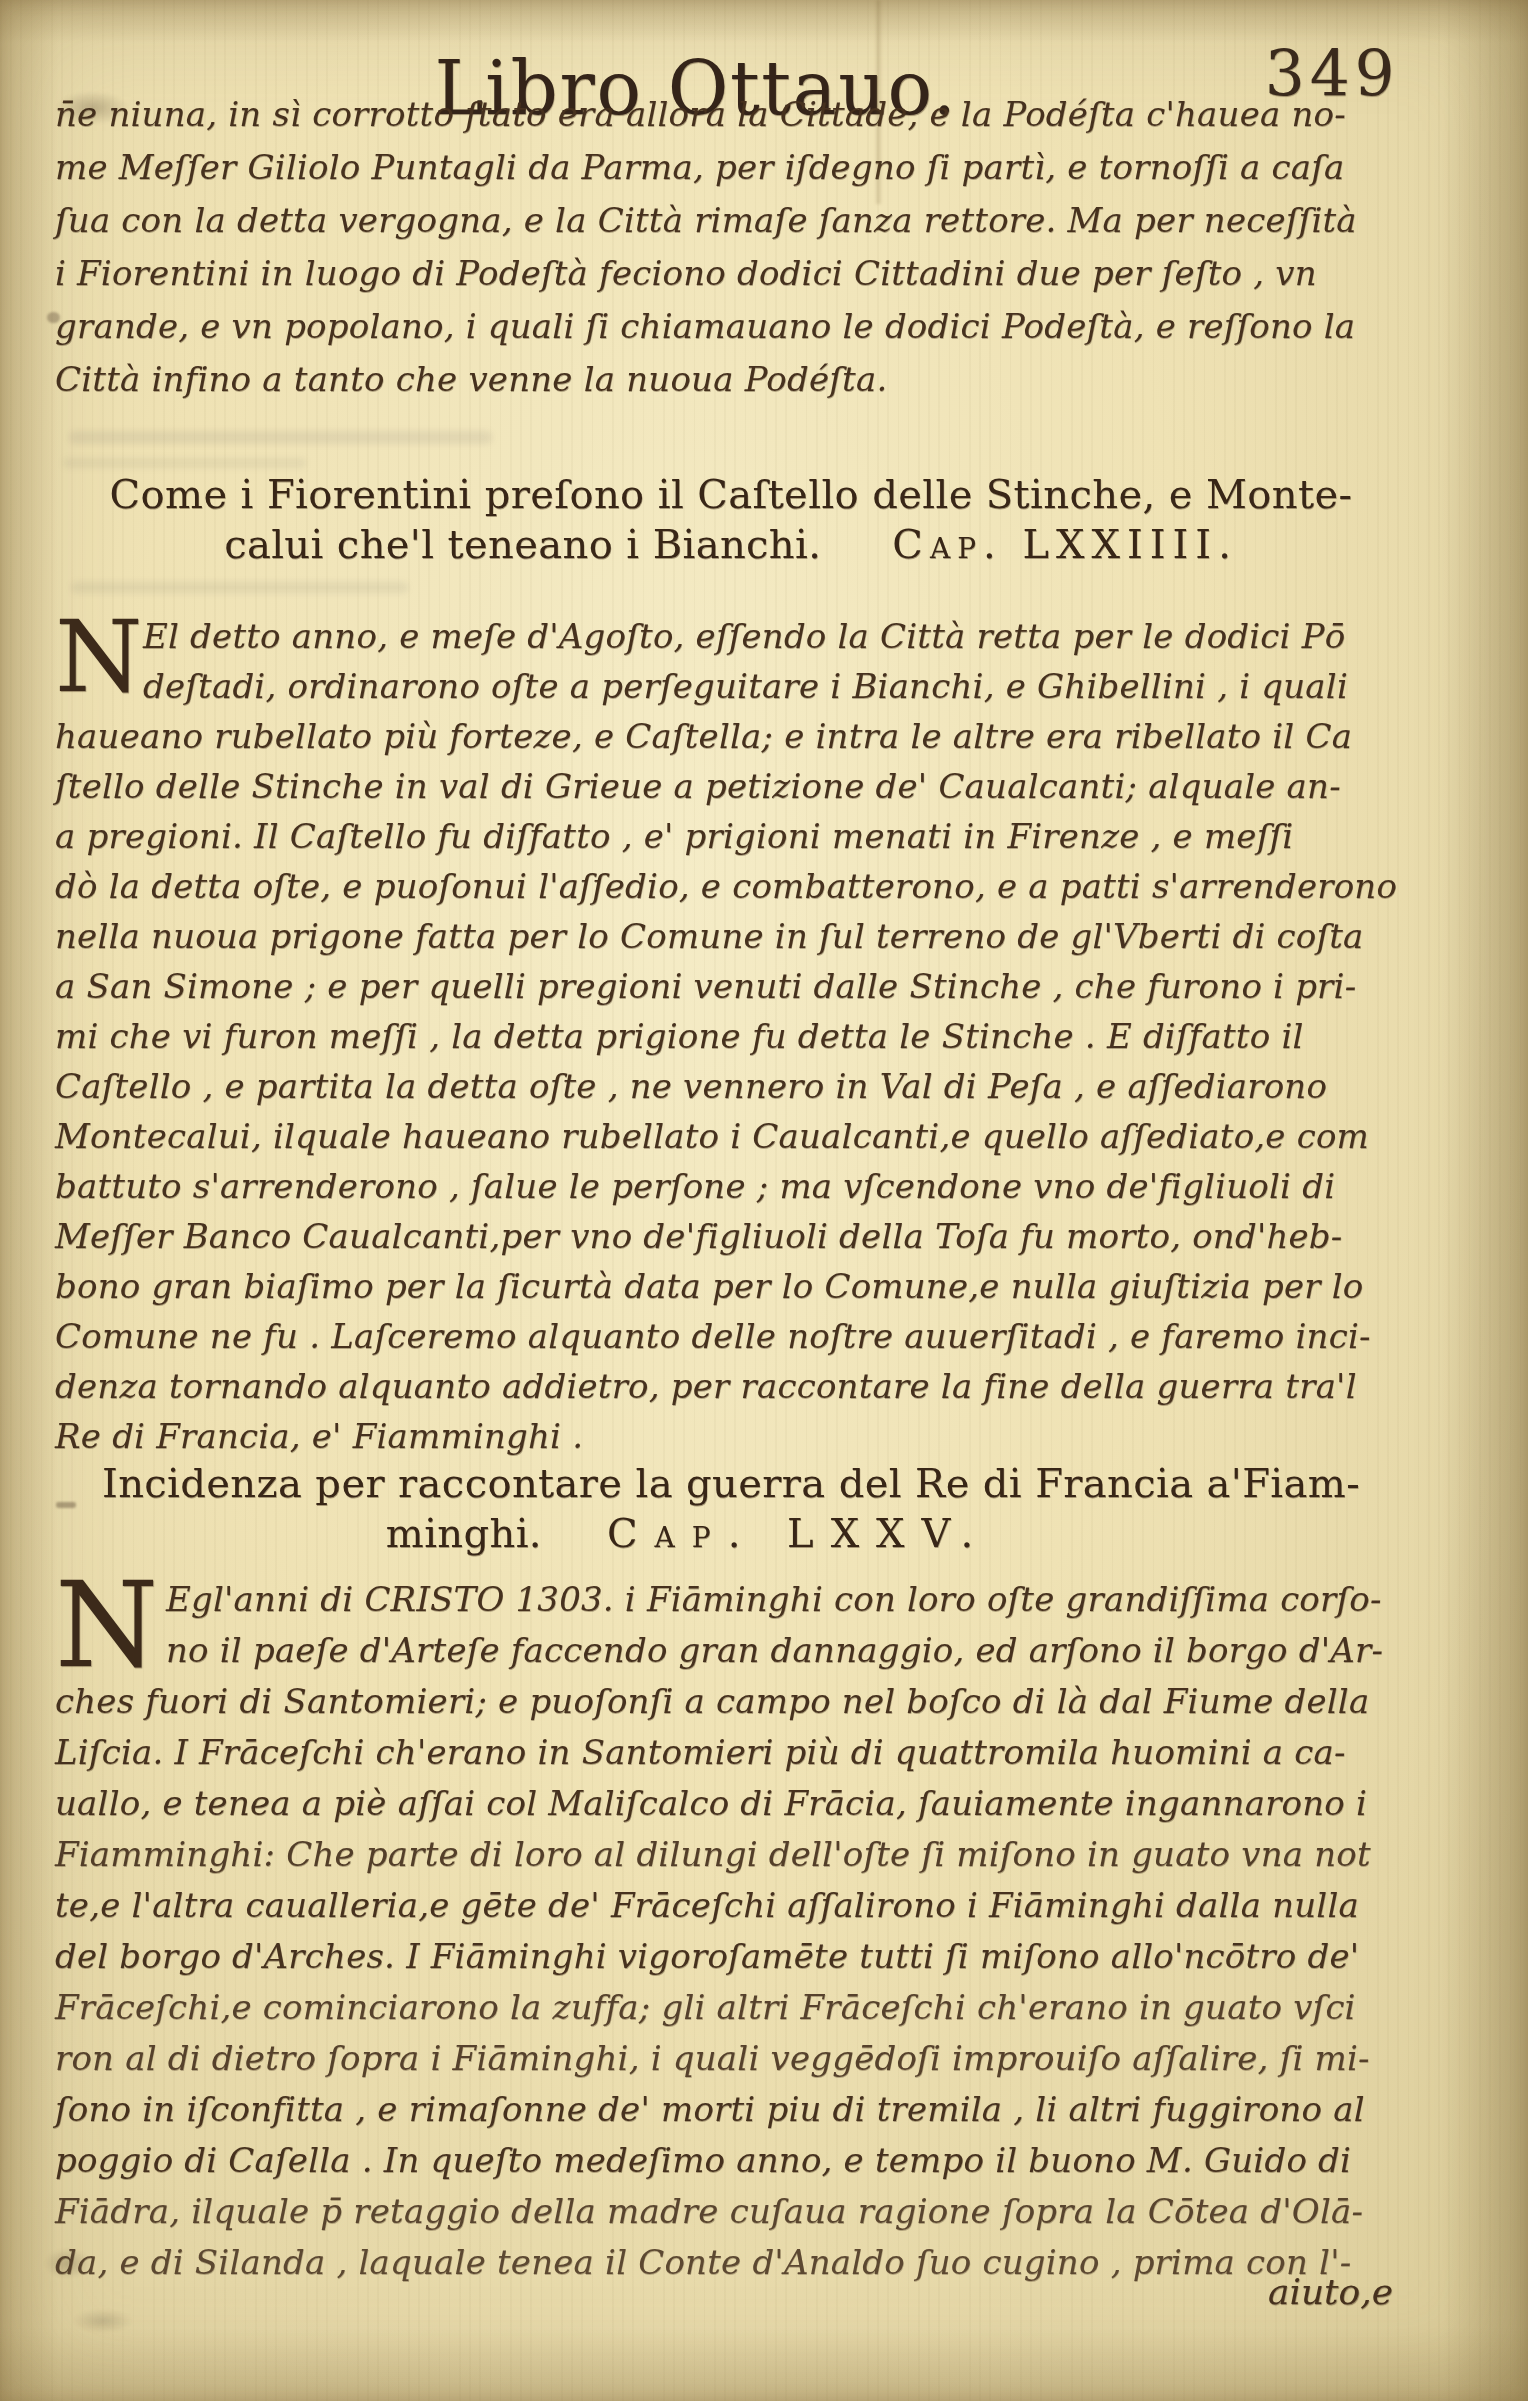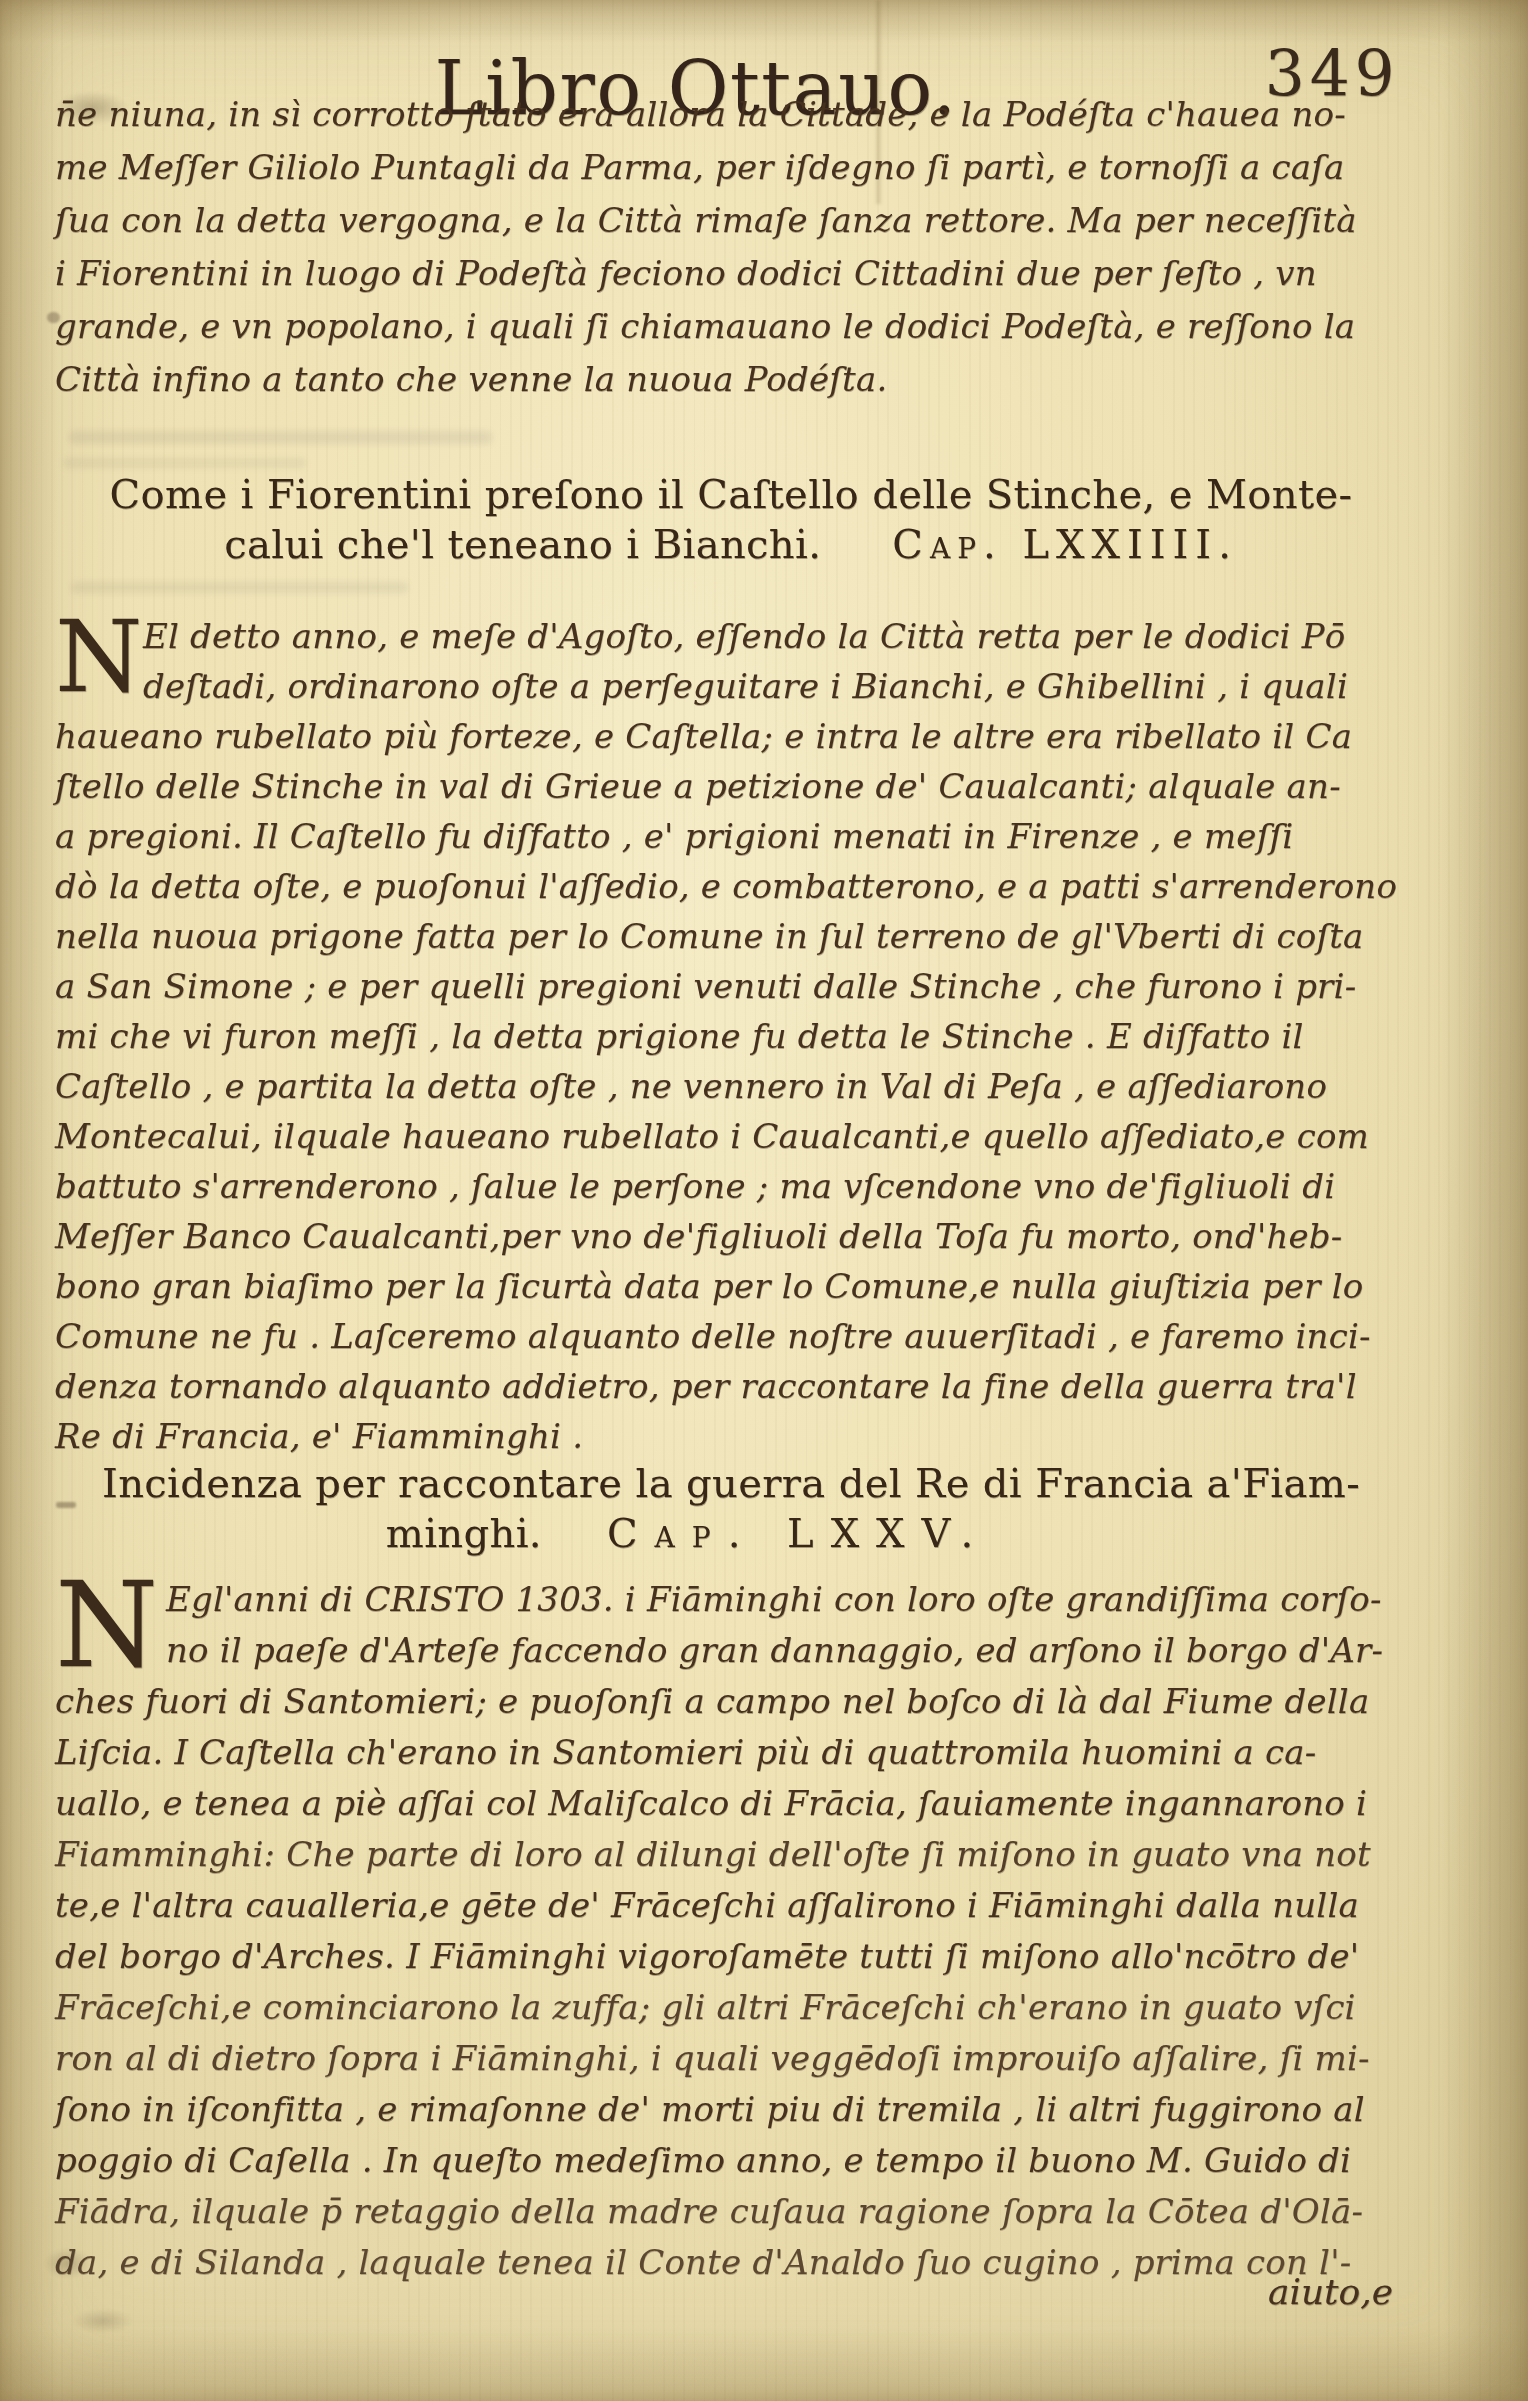--- a/index.html
+++ b/index.html
@@ -134,21 +134,21 @@
       <span class="cap-label">Cap. LXXV.</span>
     </div>
   </div>
 
   <div class="para para3">
     <span class="drop-cap big">N</span>
     <div>
         <div class="tline">Egl'anni di CRISTO 1303. i Fiāminghi con loro oſte grandiſſima corſo-</div>
         <div class="tline">no il paeſe d'Arteſe faccendo gran dannaggio, ed arſono il borgo d'Ar-</div>
         <div class="tline">ches fuori di Santomieri; e puoſonſi a campo nel boſco di là dal Fiume della</div>
-        <div class="tline">Liſcia. I Caſtella ch'erano in Santomieri più di quattromila huomini a ca-</div>
+        <div class="tline">Liſcia. I Frāceſchi ch'erano in Santomieri più di quattromila huomini a ca-</div>
         <div class="tline">uallo, e tenea a piè aſſai col Maliſcalco di Frācia, ſauiamente ingannarono i</div>
         <div class="tline">Fiamminghi: Che parte di loro al dilungi dell'oſte ſi miſono in guato vna not</div>
         <div class="tline">te,e l'altra caualleria,e gēte de' Frāceſchi aſſalirono i Fiāminghi dalla nulla</div>
         <div class="tline">del borgo d'Arches. I Fiāminghi vigoroſamēte tutti ſi miſono allo'ncōtro de'</div>
         <div class="tline">Frāceſchi,e cominciarono la zuffa; gli altri Frāceſchi ch'erano in guato vſci</div>
         <div class="tline">ron al di dietro ſopra i Fiāminghi, i quali veggēdoſi improuiſo aſſalire, ſi mi-</div>
         <div class="tline">ſono in iſconfitta , e rimaſonne de' morti piu di tremila , li altri fuggirono al</div>
         <div class="tline">poggio di Caſella . In queſto medeſimo anno, e tempo il buono M. Guido di</div>
         <div class="tline">Fiādra, ilquale p̄ retaggio della madre cuſaua ragione ſopra la Cōtea d'Olā-</div>
         <div class="tline">da, e di Silanda , laquale tenea il Conte d'Analdo ſuo cugino , prima con l'-</div>

